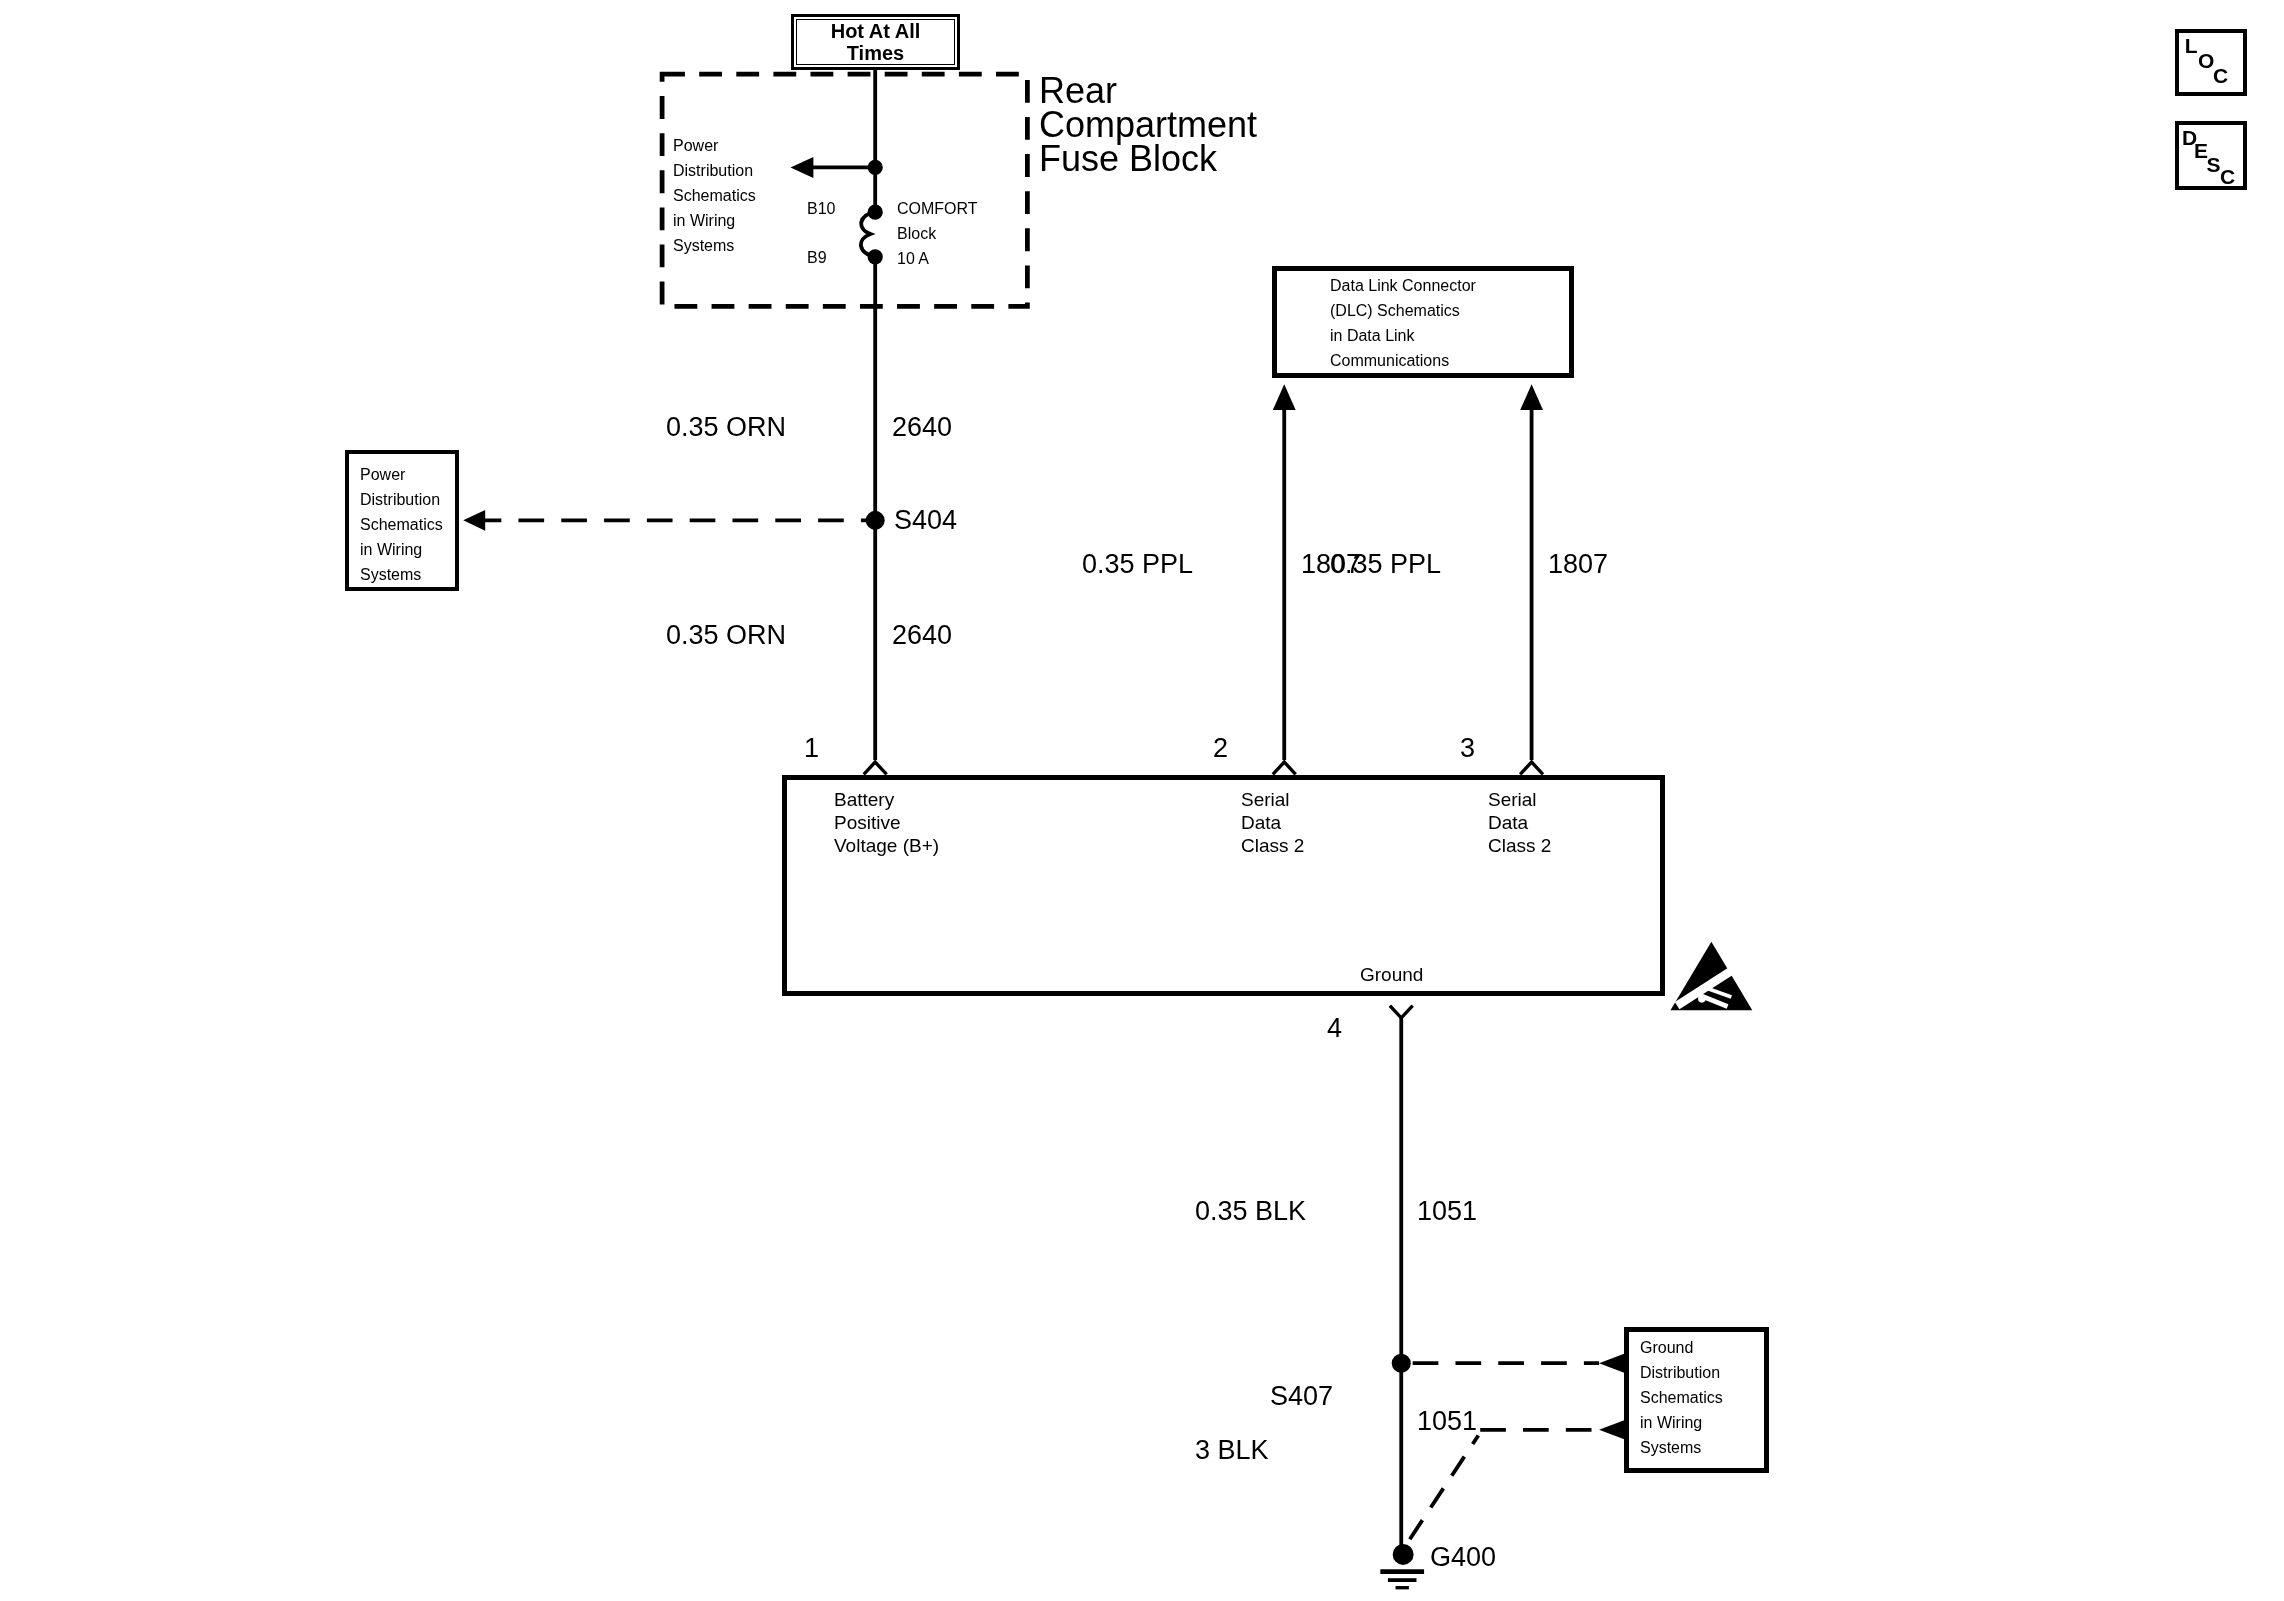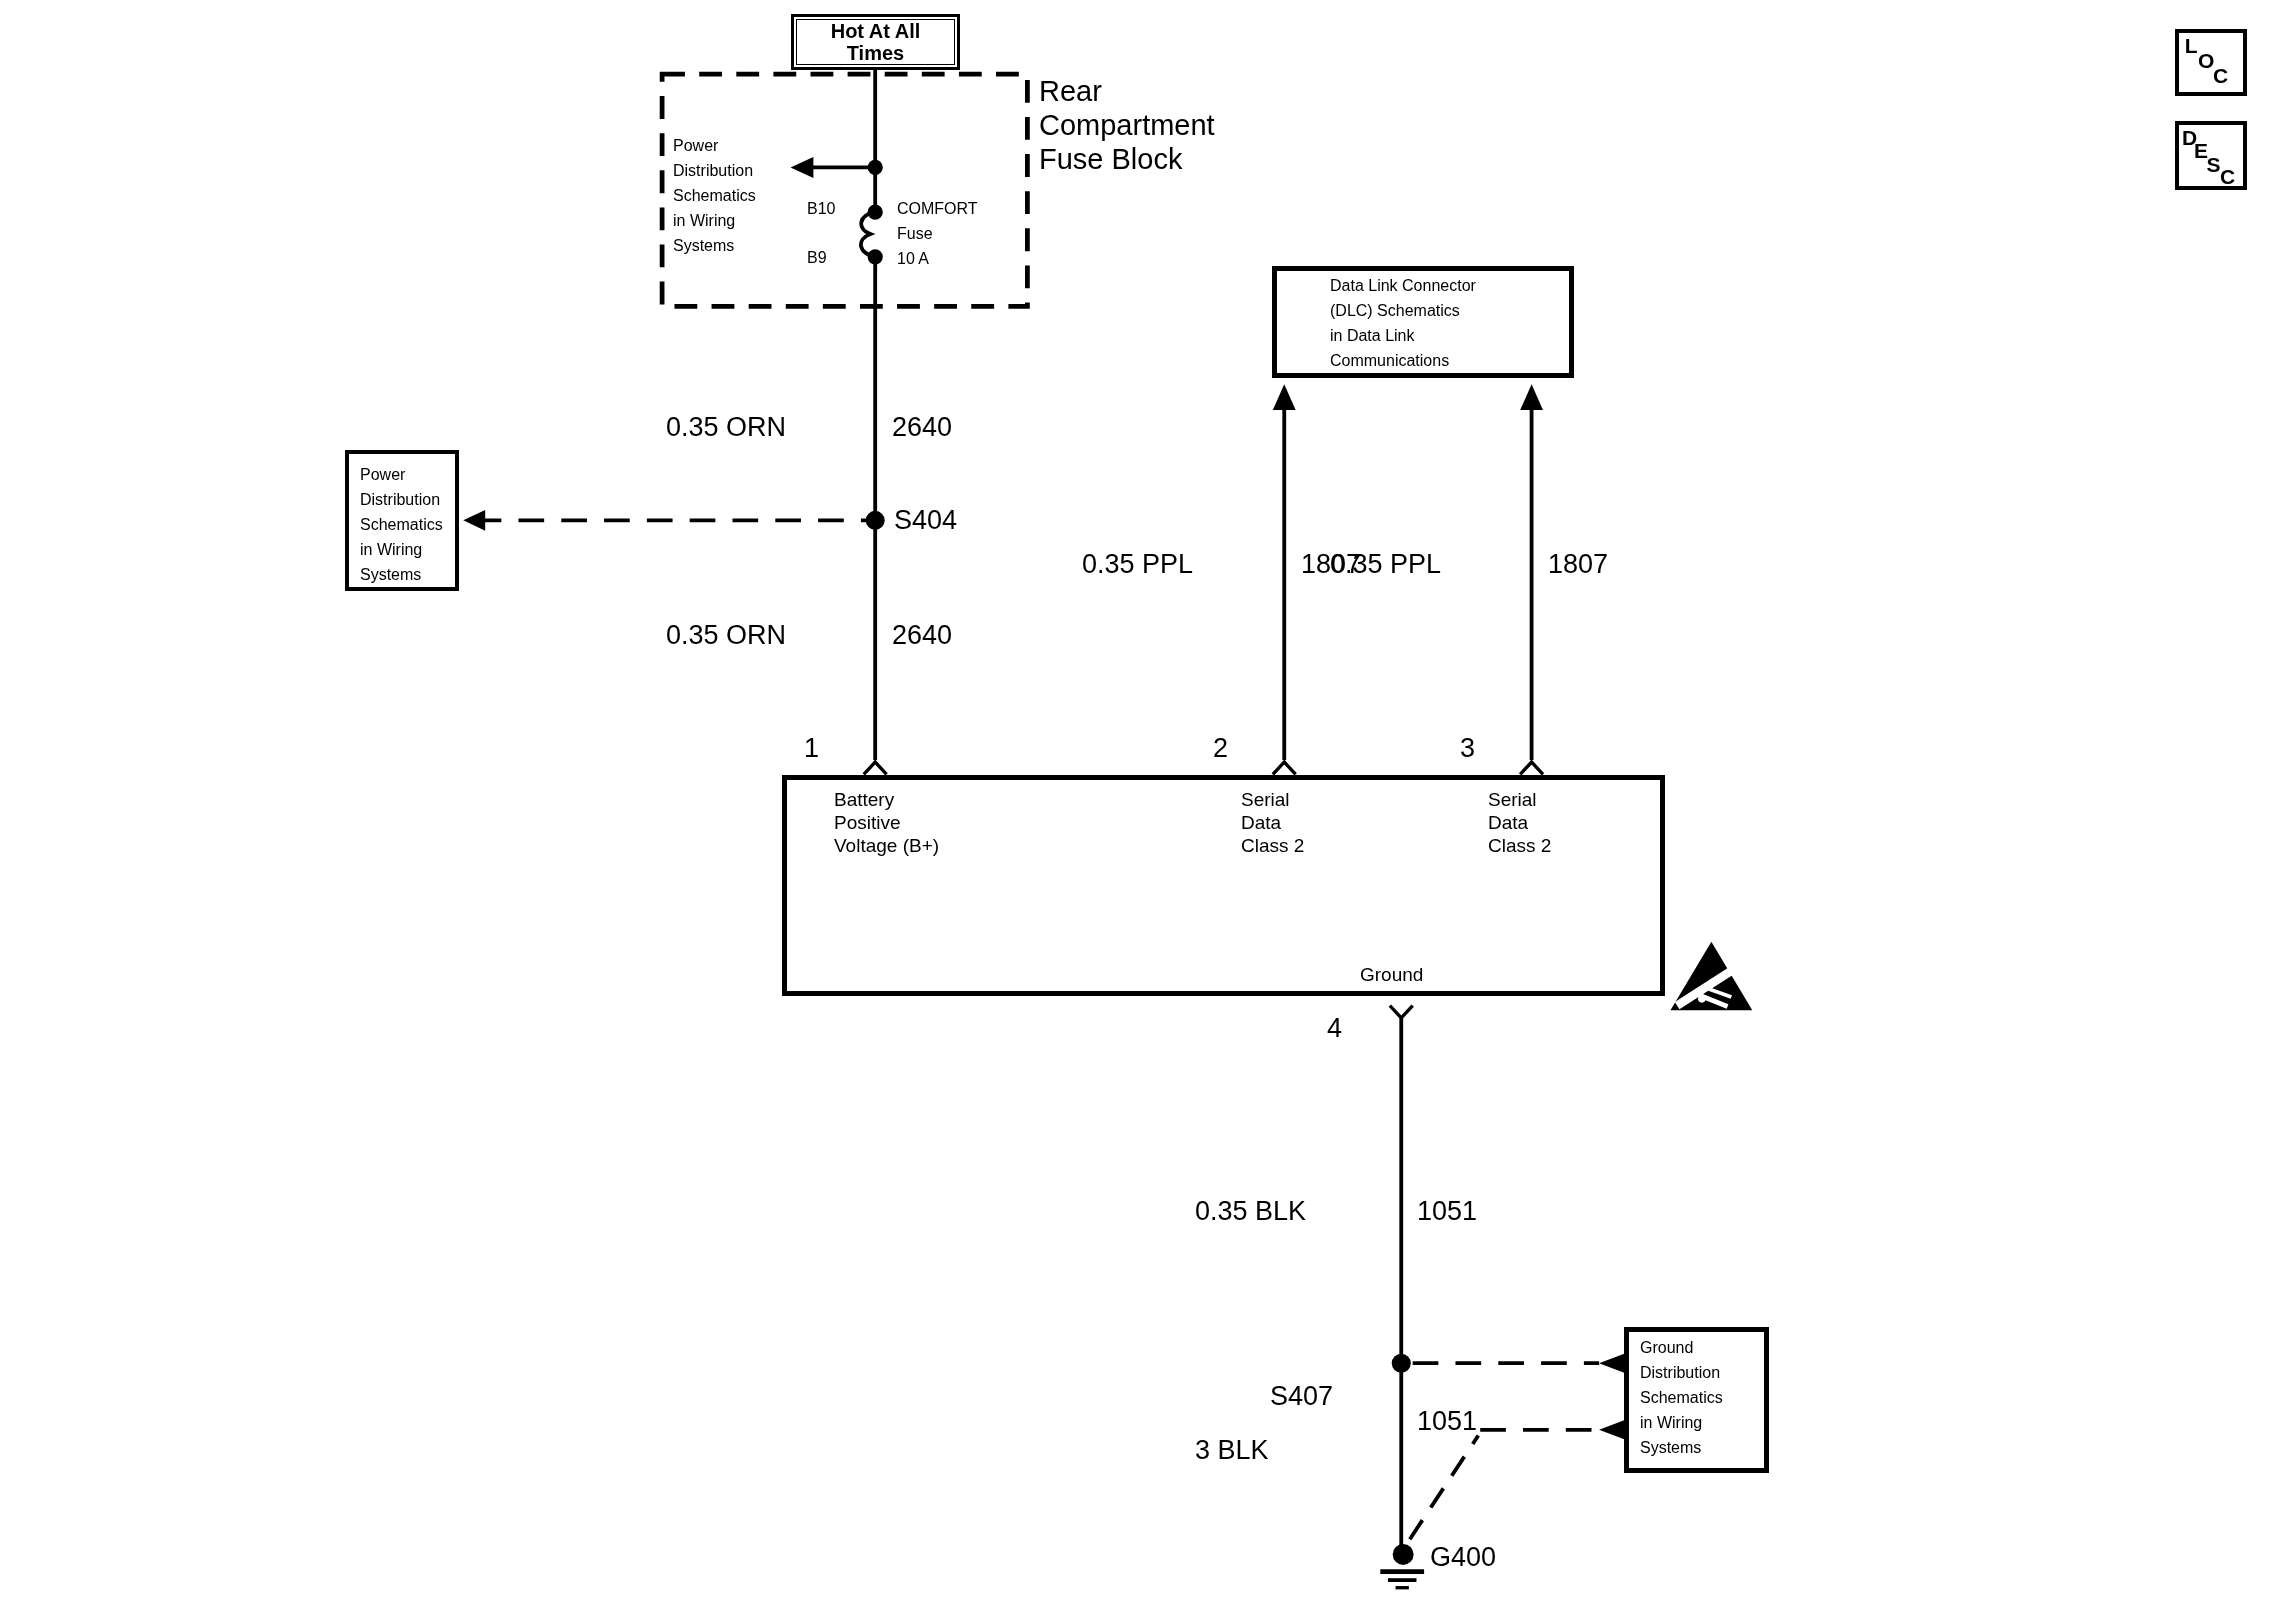--- a/index.html
+++ b/index.html
@@ -1,21 +1,21 @@
 <!DOCTYPE html>
 <html style="font-size:15px"><head>
 <meta charset="utf-8">
 <style>
   html,body{margin:0;padding:0;background:#fff}
   .canvas{position:relative;width:2285px;height:1602px;background:#fff;
           font-family:"Liberation Sans",sans-serif;color:#000;overflow:hidden}
   .gfx{position:absolute;left:0;top:0}
   .t{position:absolute;white-space:nowrap}
   .big{font-size:27px;line-height:32px}
-  .xl{font-size:29px;line-height:34px}
+  .xl{font-size:36px;line-height:34px}
   .sm{font-size:16px;line-height:25px}
   .pin{font-size:19px;line-height:23px}
   .ra{}
   .box{position:absolute;border:5.7px solid #000;box-sizing:border-box;background:#fff}
   .box.thin{border-width:4.8px}
   .hot-outer{position:absolute;border:3.8px solid #000;padding:1.9px;box-sizing:border-box;background:#fff}
   .hot-inner{border:1.9px solid #000;text-align:center;font-size:20px;line-height:22px;padding:0 3.8px;font-weight:bold}
   .tab{position:absolute;width:72px;border:4.8px solid #000;box-sizing:border-box;background:#fff}
   .tab span{position:absolute;font-size:21px;font-weight:bold}
 </style>
@@ -103,21 +103,21 @@
     <div>Distribution</div>
     <div>Schematics</div>
     <div>in Wiring</div>
     <div>Systems</div>
   </div>
 
   <div class="t sm ra" style="left:807px;top:196px;width:57px">B10</div>
   <div class="t sm ra" style="left:807px;top:245px;width:57px">B9</div>
   <div class="t sm" style="left:897px;top:196px">
     <div>COMFORT</div>
-    <div>Fuse</div>
+    <div>Block</div>
     <div>10 A</div>
   </div>
 
   <div class="t big ra" style="left:666px;top:411px;width:192px">0.35 ORN</div>
   <div class="t big" style="left:892px;top:411px">2640</div>
 
   <div class="box thin" style="left:345px;top:450px;width:114px;height:141px"></div>
   <div class="t sm" style="left:360px;top:462px">
     <div>Power</div>
     <div>Distribution</div>

